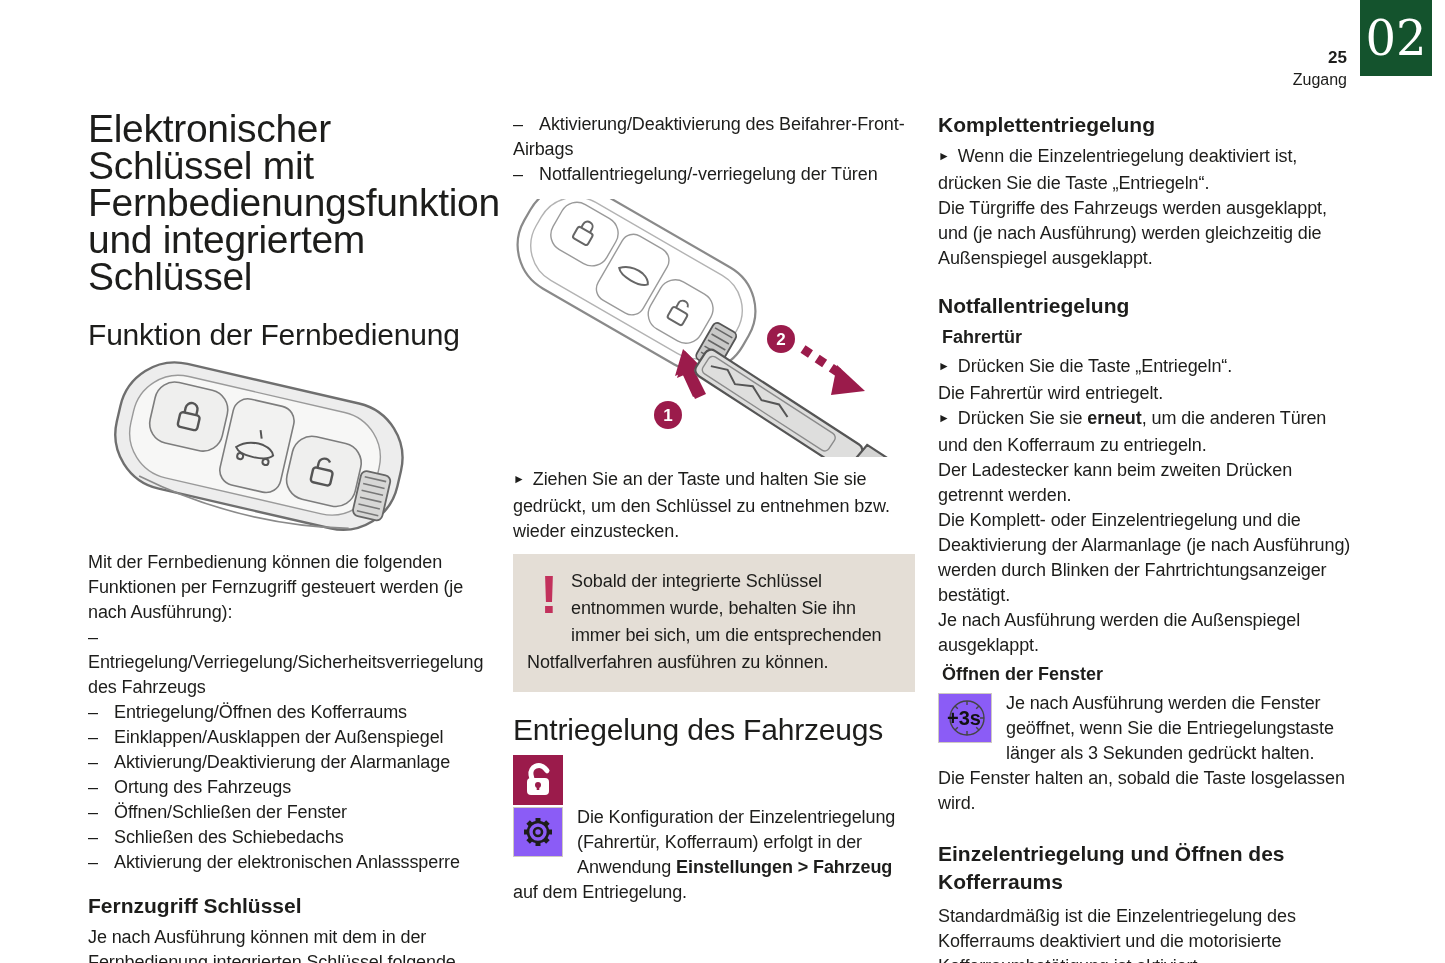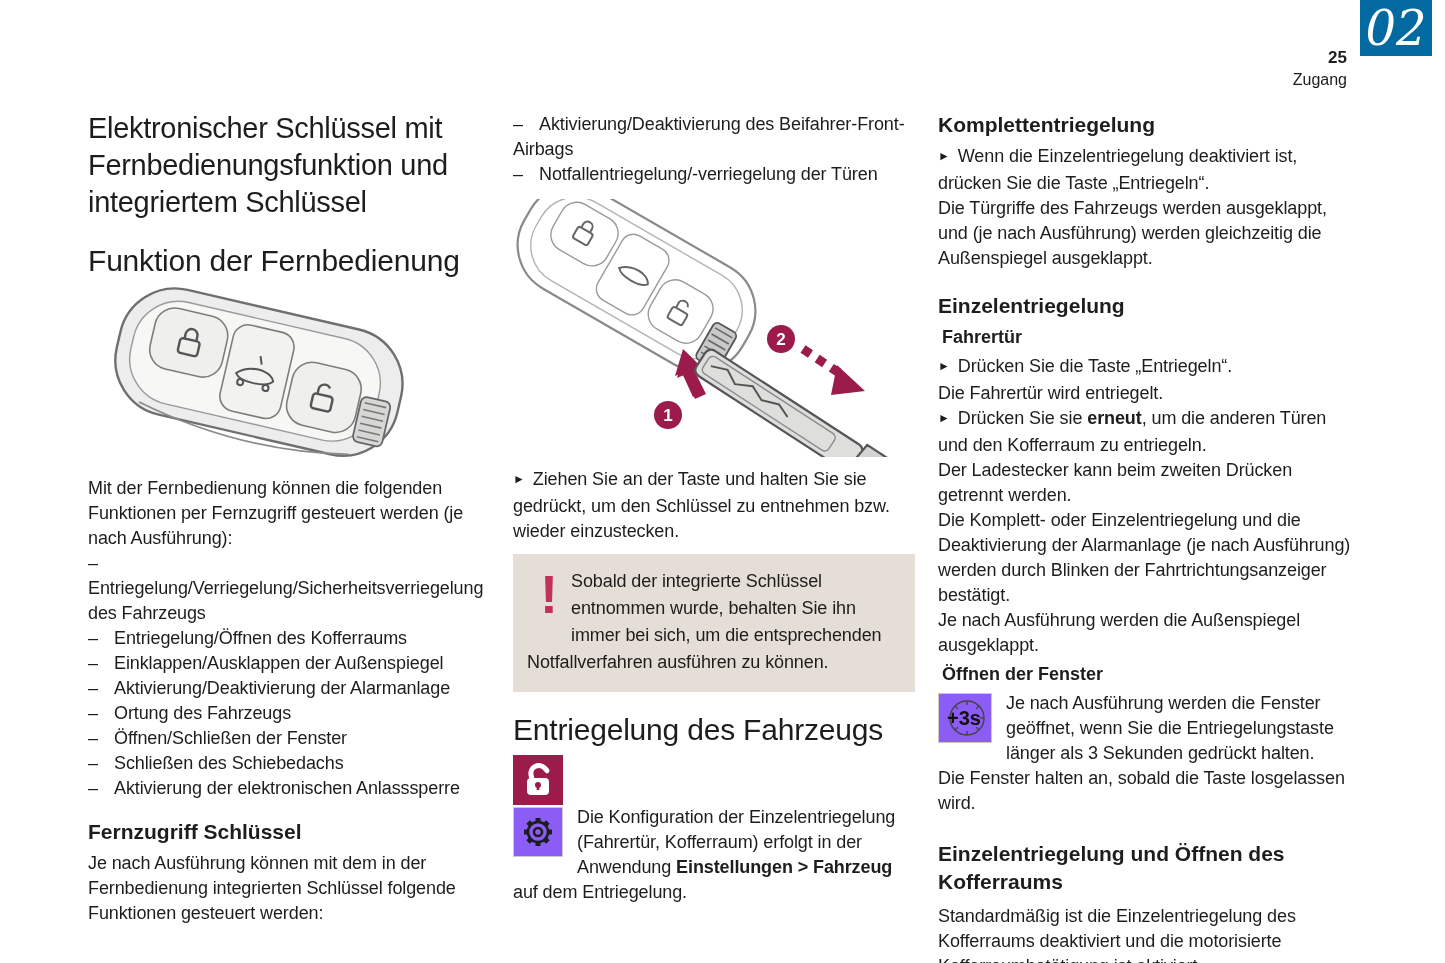--- a/index.html
+++ b/index.html
@@ -3,30 +3,30 @@
 <meta charset="utf-8">
 <style>
   html,body{margin:0;padding:0;}
   .page{position:relative;width:1445px;height:963px;background:#ffffff;overflow:hidden;
         font-family:"Liberation Sans", sans-serif;color:#1d1d1b;}
   .col{position:absolute;}
   .col-left{left:88px;top:110px;width:397px;}
   .col-mid{left:513px;top:112px;width:402px;}
   .col-right{left:938px;top:112px;width:420px;}
 
-  h1{font-size:29px;line-height:37px;font-weight:400;margin:0 0 24px 0;letter-spacing:-0.3px;}
+  h1{font-size:39px;line-height:37px;font-weight:400;margin:0 0 24px 0;letter-spacing:-0.3px;}
   h2{font-size:30px;line-height:31px;font-weight:400;margin:0 0 10px 0;letter-spacing:-0.2px;}
   h3{font-size:21px;line-height:26px;font-weight:700;margin:18px 0 6px 0;}
   h4{font-size:18px;line-height:25px;font-weight:700;margin:4px;}
   p{margin:0;font-size:18px;line-height:25px;letter-spacing:-0.1px;}
   .dash-item{font-size:18px;line-height:25px;letter-spacing:-0.1px;}
   .dash{display:inline-block;width:26px;}
   .tri{font-size:12px;display:inline-block;margin-right:8px;transform:translateY(-2px);}
-  .chapter-box{position:absolute;top:0;right:13px;width:72px;height:56px;background:#0369a1;
-               display:flex;align-items:center;justify-content:center;font-style:italic;}
+  .chapter-box{position:absolute;top:0;right:13px;width:72px;height:76px;background:#14532d;
+               display:flex;align-items:center;justify-content:center;}
   .chapter-num{font-family:"DejaVu Serif", serif;font-weight:400;font-size:48px;color:#ffffff;line-height:1;}
   .pageno-block{position:absolute;top:48px;right:98px;text-align:right;}
   .pageno{font-size:17px;font-weight:700;line-height:20px;}
   .section-label{font-size:16px;font-weight:400;line-height:24px;}
 
   .illu{display:block;margin:6px 0 10px 0;}
 
   .warning-box{background:#e4ded6;padding:14px 16px 16px 14px;margin:10px 0 16px 0;}
   .warning-box .exmark{float:left;width:44px;font-size:54px;line-height:52px;font-weight:700;
                        color:#c2315c;text-align:center;height:58px;}
@@ -193,21 +193,21 @@
       <p><span>Die Konfiguration der Einzelentriegelung (Fahrertür, Kofferraum) erfolgt in der Anwendung </span><b>Einstellungen &gt; Fahrzeug</b><span> auf dem Entriegelung.</span></p>
       <div class="clear"></div>
     </div>
   </div>
 
   <div class="col col-right">
     <h3 style="margin-top:0;">Komplettentriegelung</h3>
     <p><span class="tri">►</span><span>Wenn die Einzelentriegelung deaktiviert ist, drücken Sie die Taste „Entriegeln“.</span></p>
     <p>Die Türgriffe des Fahrzeugs werden ausgeklappt, und (je nach Ausführung) werden gleichzeitig die Außenspiegel ausgeklappt.</p>
 
-    <h3 style="margin-top:22px;">Einzelentriegelung</h3>
+    <h3 style="margin-top:22px;">Notfallentriegelung</h3>
     <h4>Fahrertür</h4>
     <p><span class="tri">►</span><span>Drücken Sie die Taste „Entriegeln“.</span></p>
     <p>Die Fahrertür wird entriegelt.</p>
     <p><span class="tri">►</span><span>Drücken Sie sie </span><b>erneut</b><span>, um die anderen Türen und den Kofferraum zu entriegeln.</span></p>
     <p>Der Ladestecker kann beim zweiten Drücken getrennt werden.</p>
     <p>Die Komplett- oder Einzelentriegelung und die Deaktivierung der Alarmanlage (je nach Ausführung) werden durch Blinken der Fahrtrichtungsanzeiger bestätigt.</p>
     <p>Je nach Ausführung werden die Außenspiegel ausgeklappt.</p>
 
     <h4>Öffnen der Fenster</h4>
     <div>

